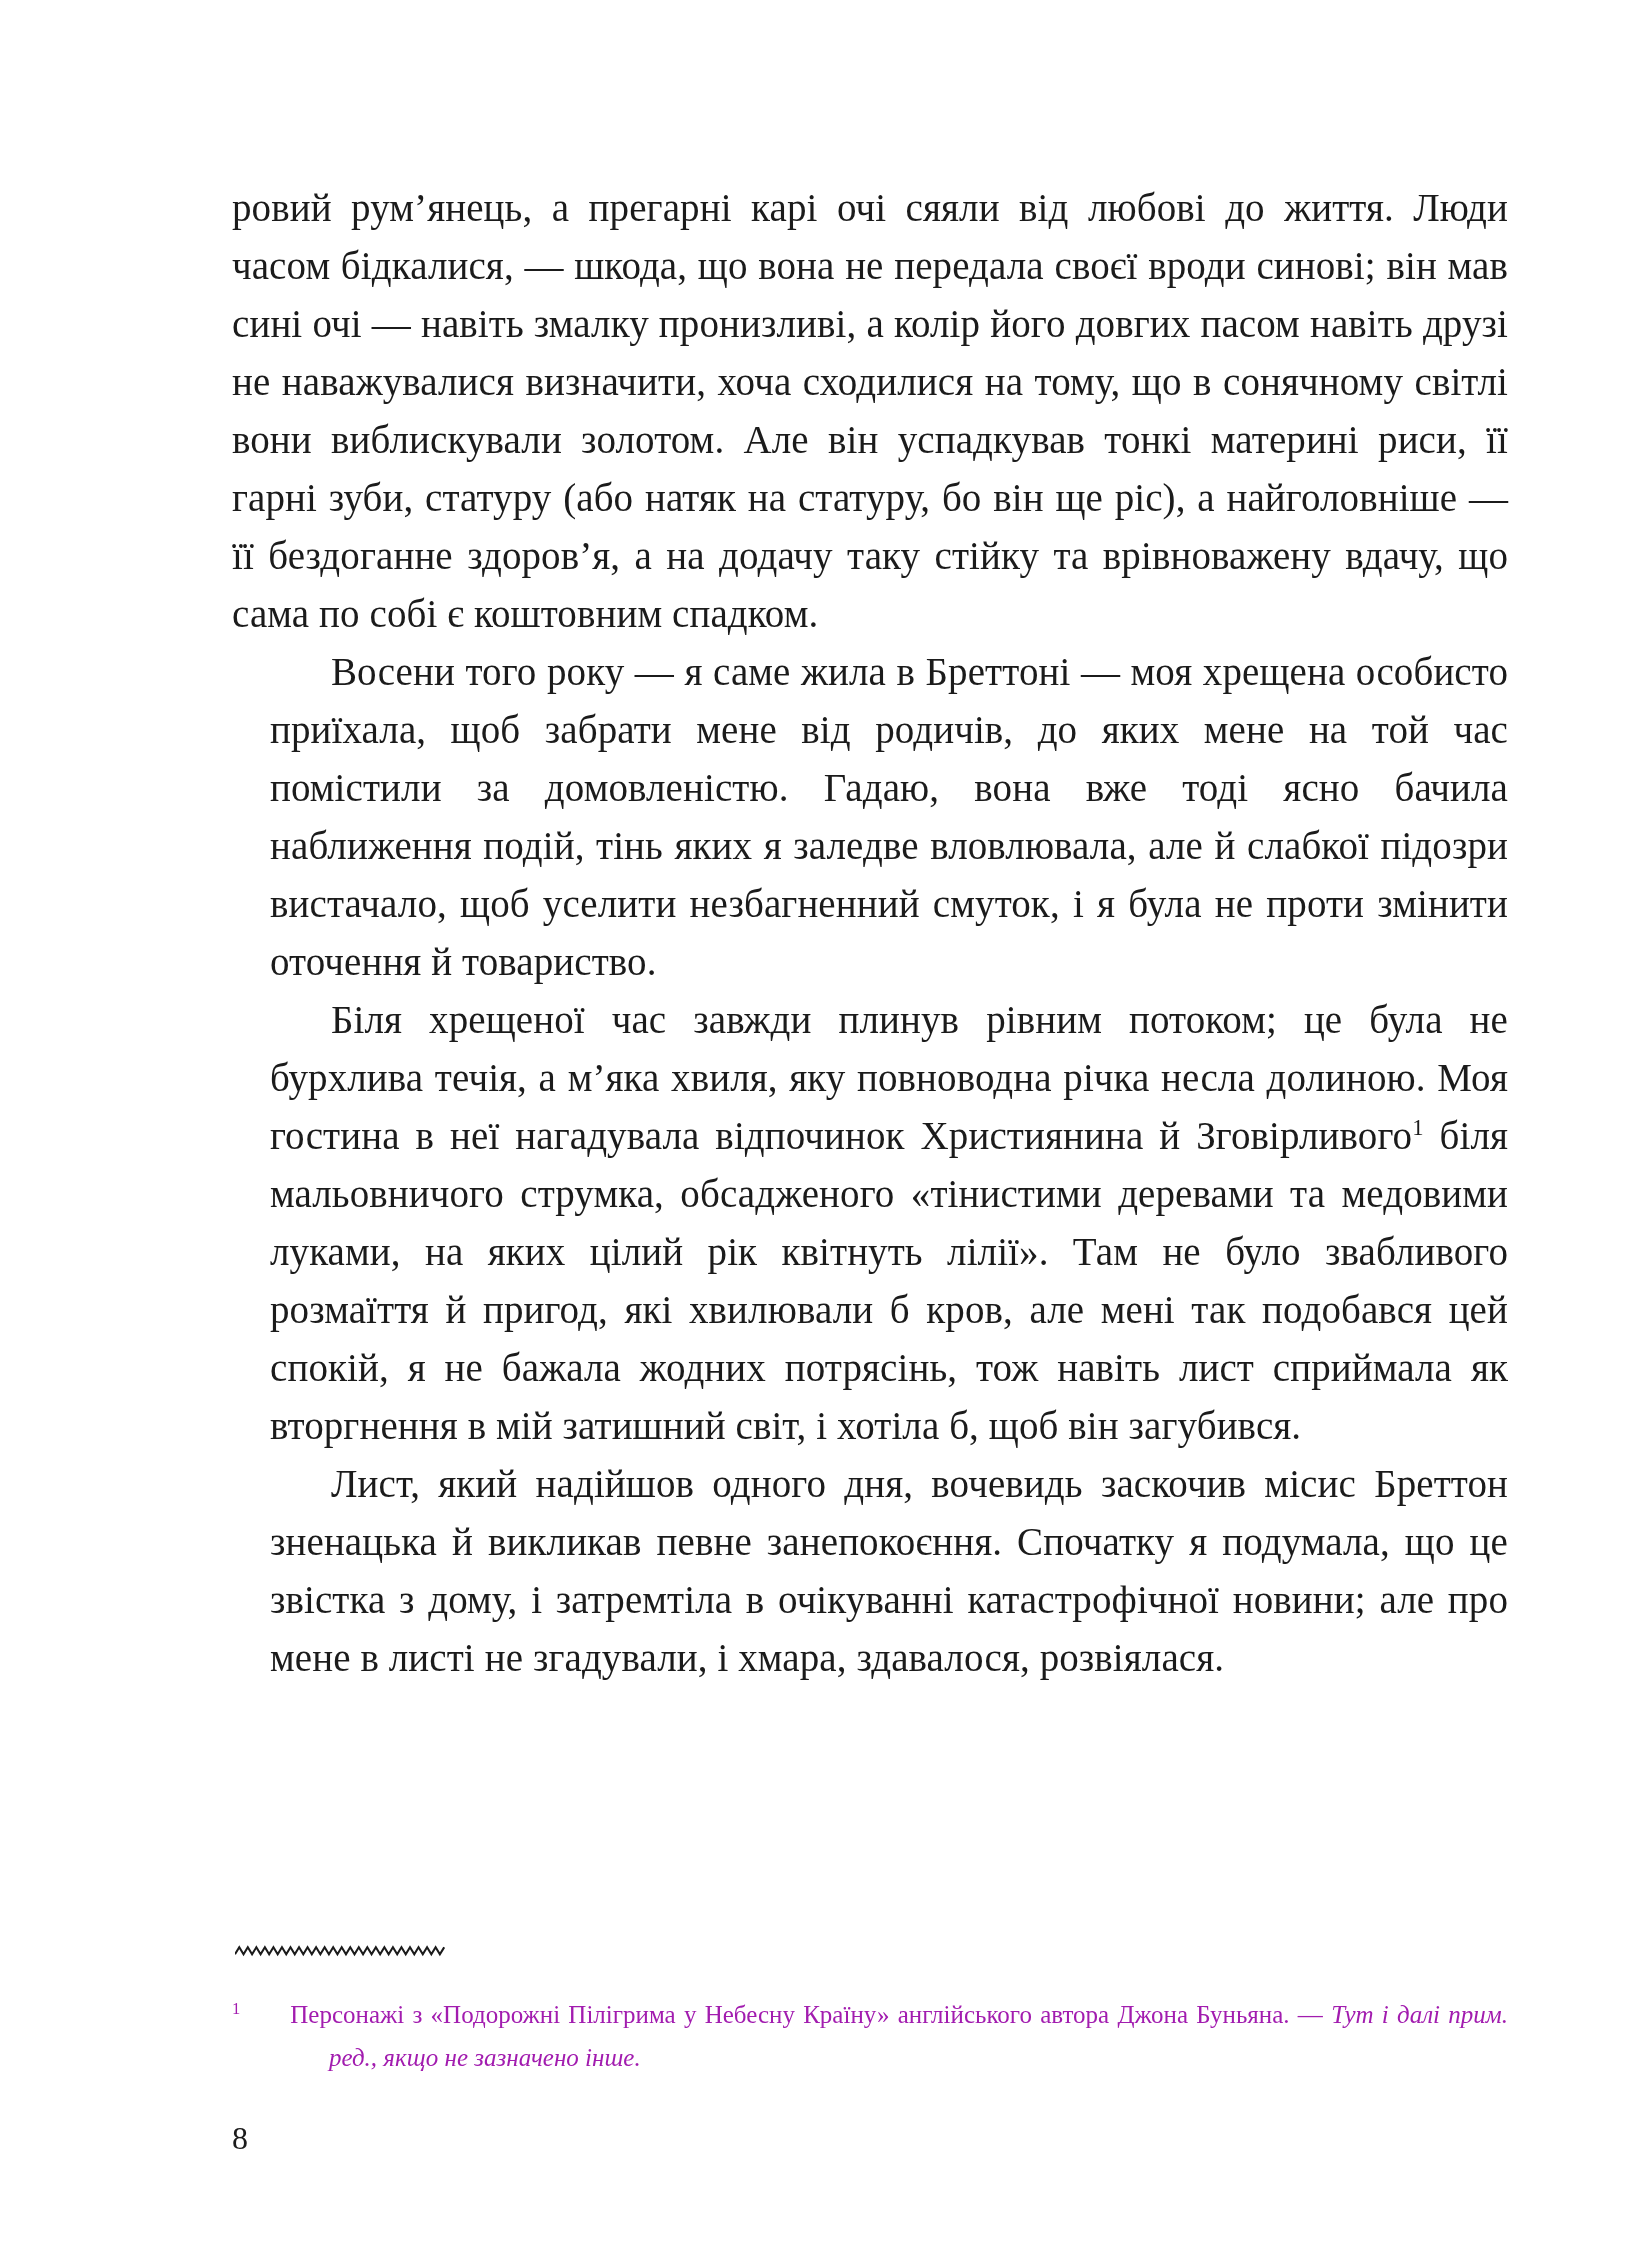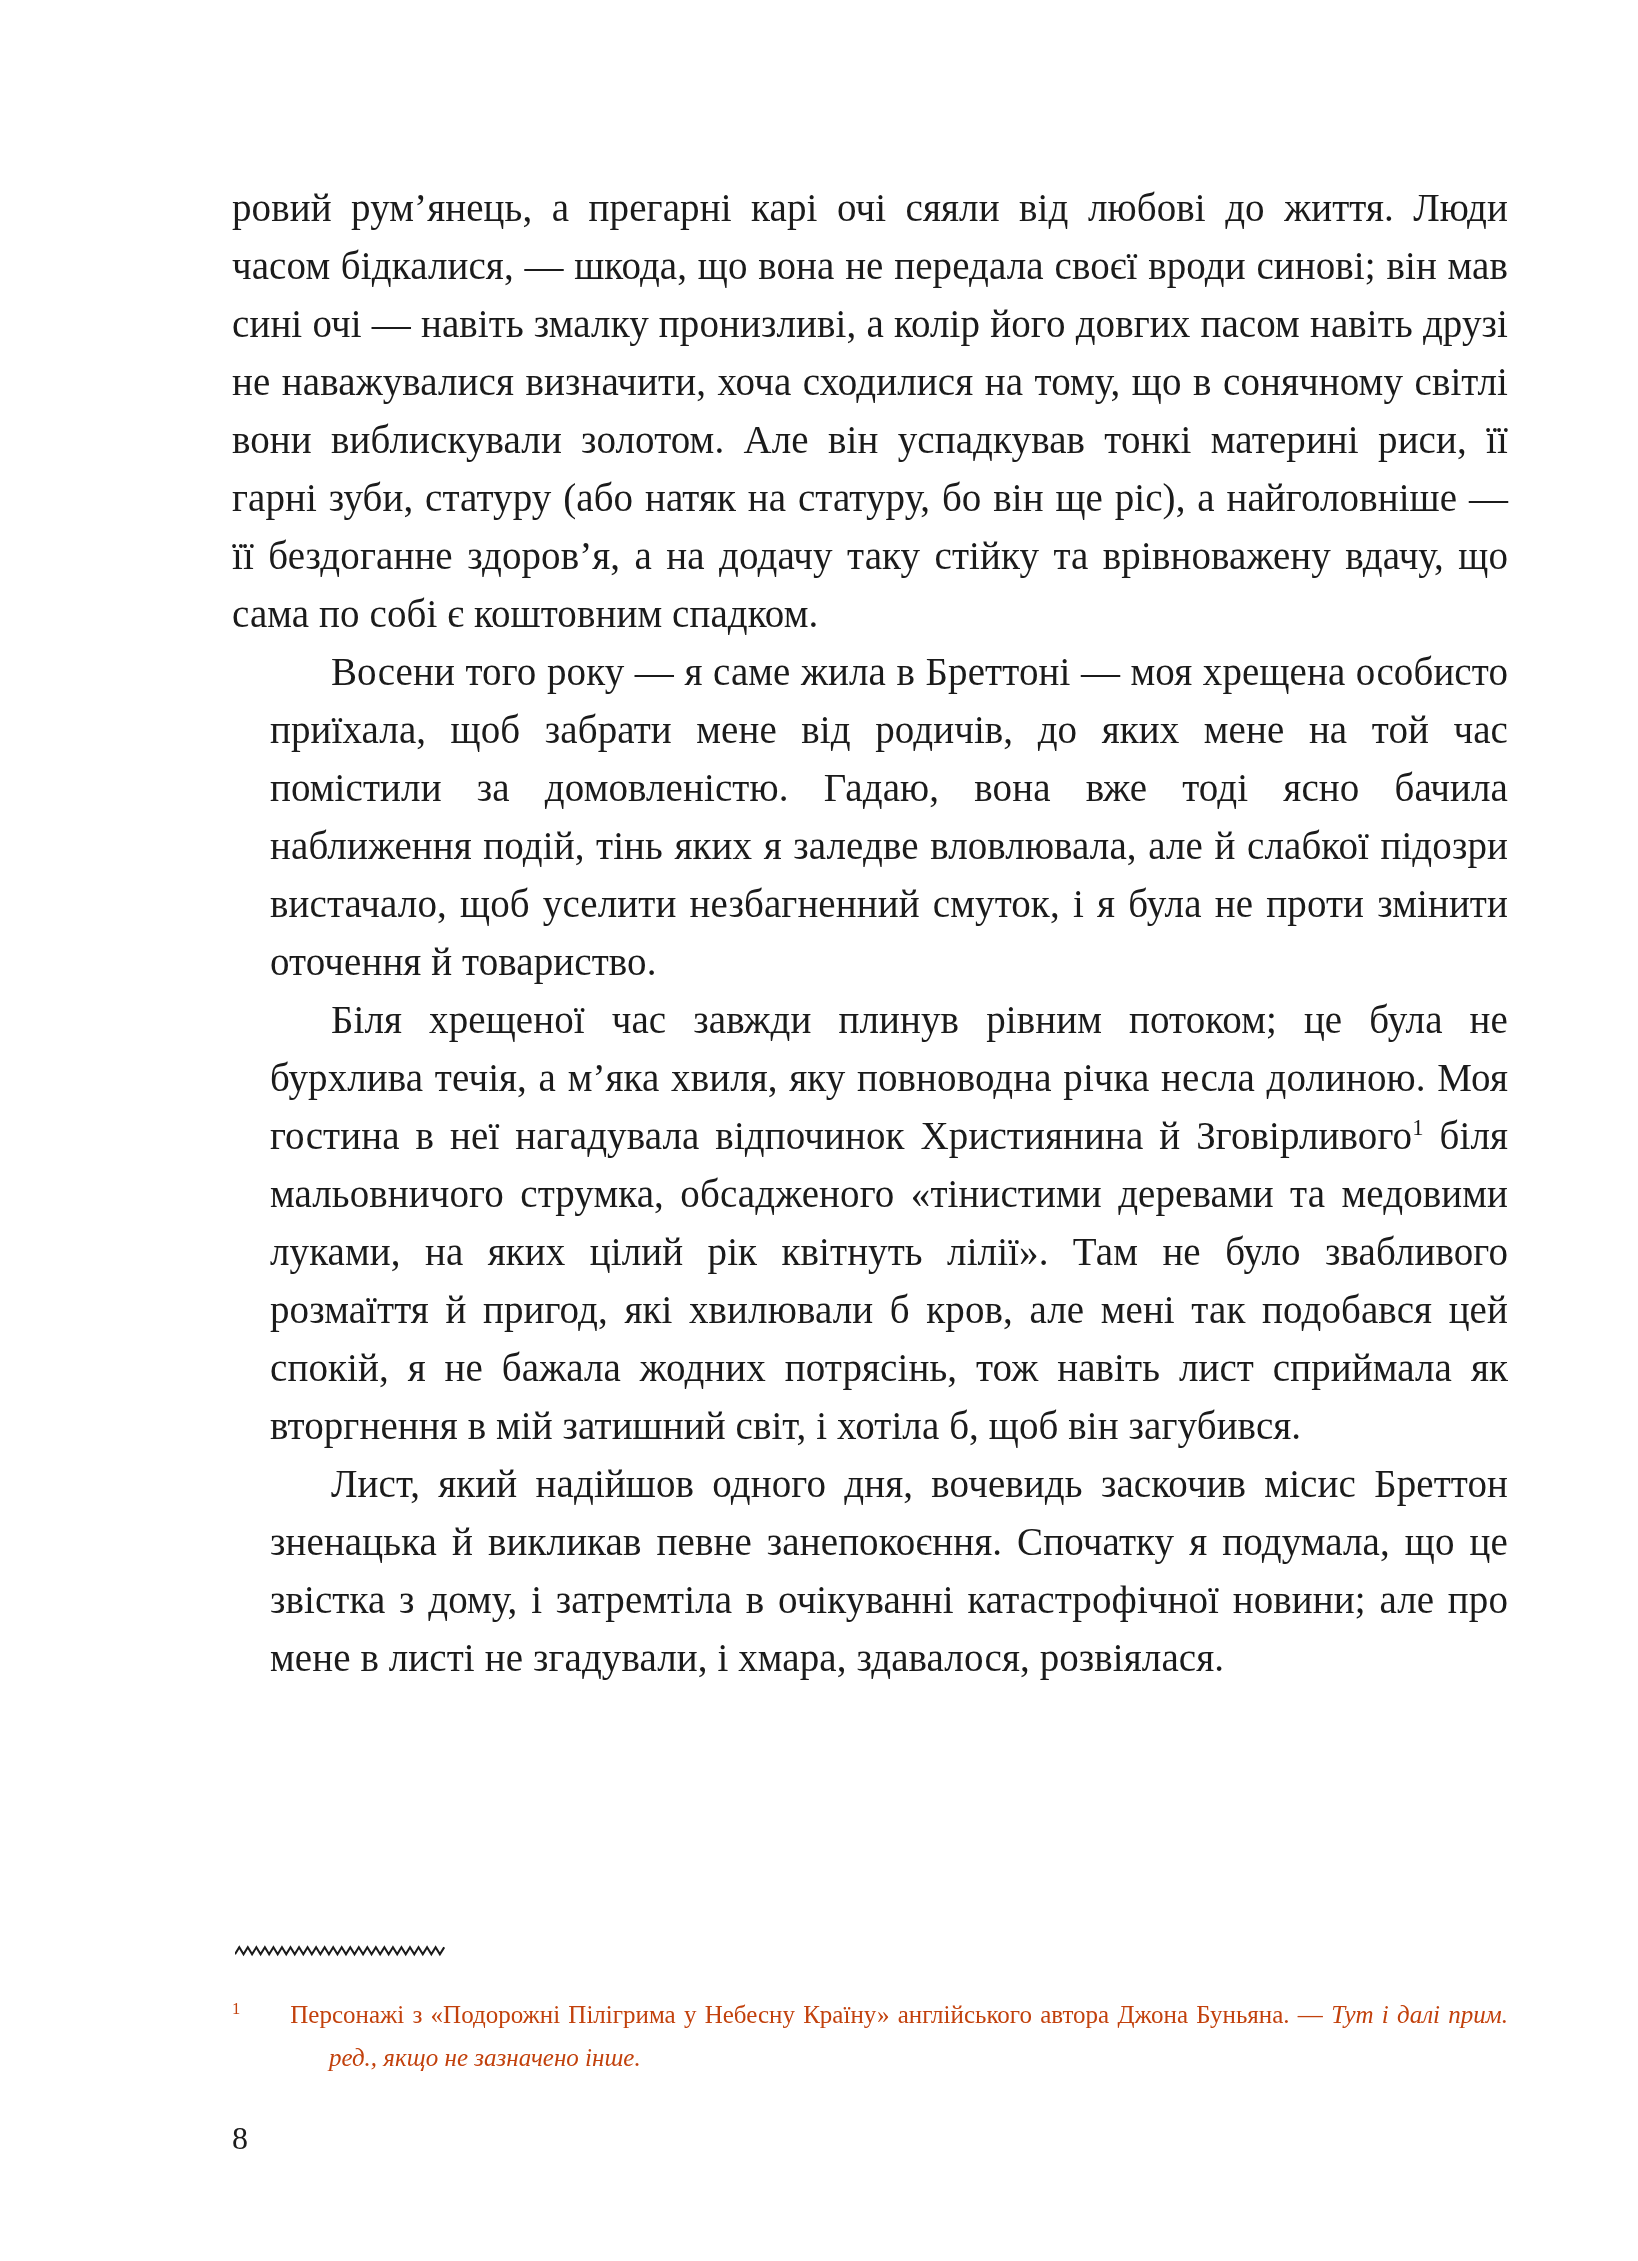--- a/index.html
+++ b/index.html
@@ -53,21 +53,21 @@
   .wavy-divider {
     width: 210px;
     height: 19px;
     margin: 0 0 31px 3.4px;
     display: block;
   }
   .footnote {
     font-family: "Liberation Serif", "DejaVu Serif", serif;
     font-size: 25px;
     line-height: 43px;
-    color: #c2410c;
+    color: #a21caf;
     text-align: justify;
     padding-left: 97px;
     text-indent: -97px;
   }
   .footnote .fn-marker {
     font-size: 0.66em;
     vertical-align: super;
     line-height: 0;
   }
   .footnote .fn-gap {

